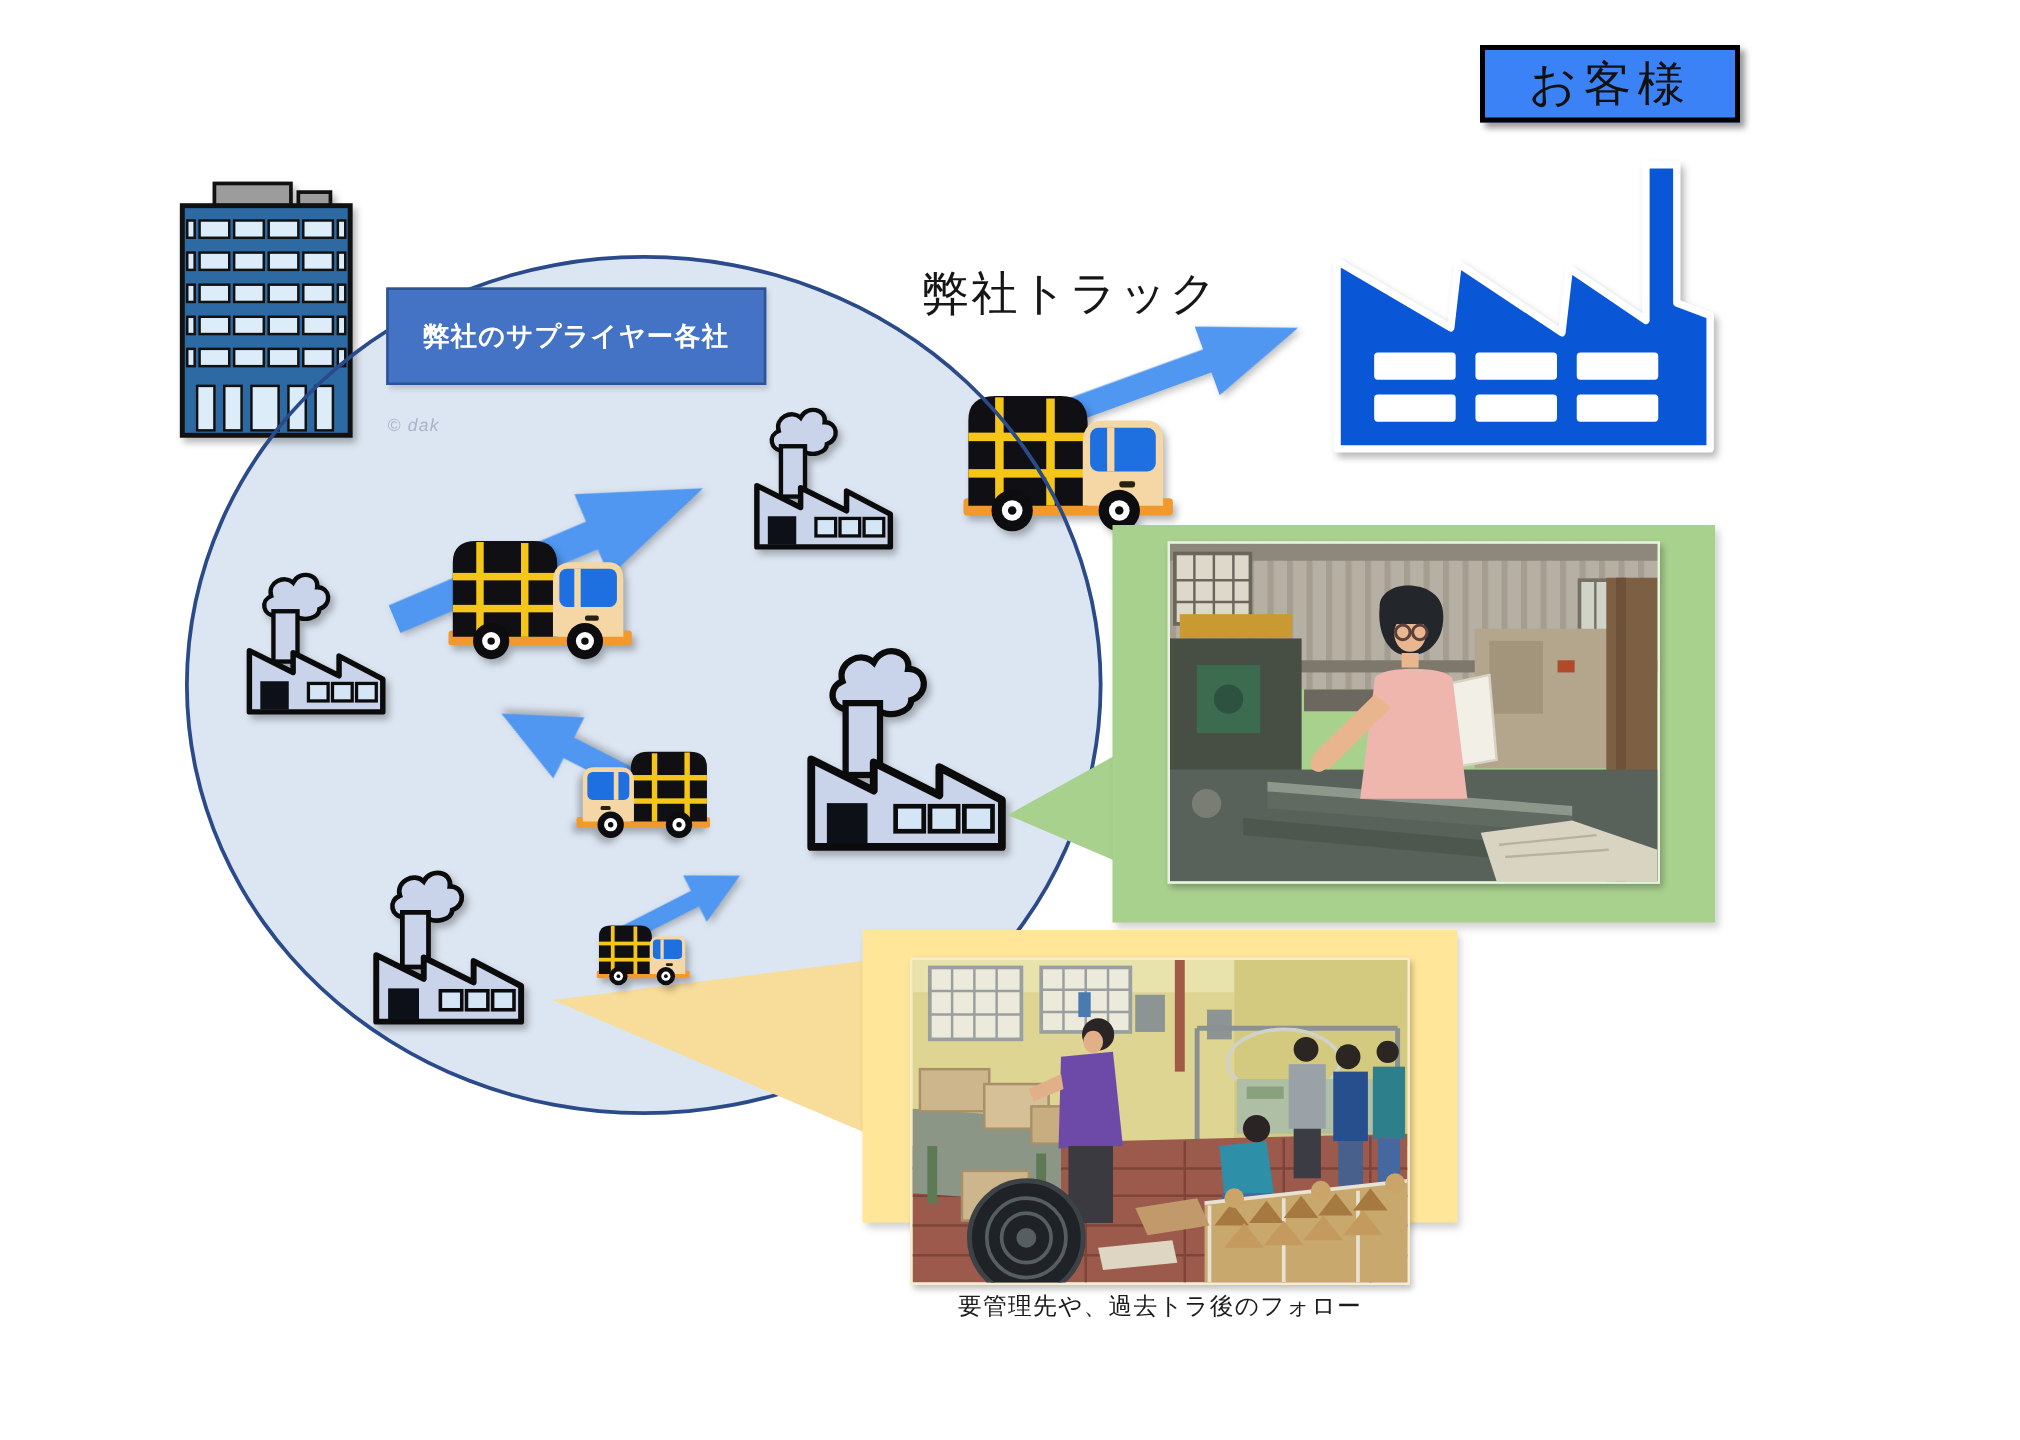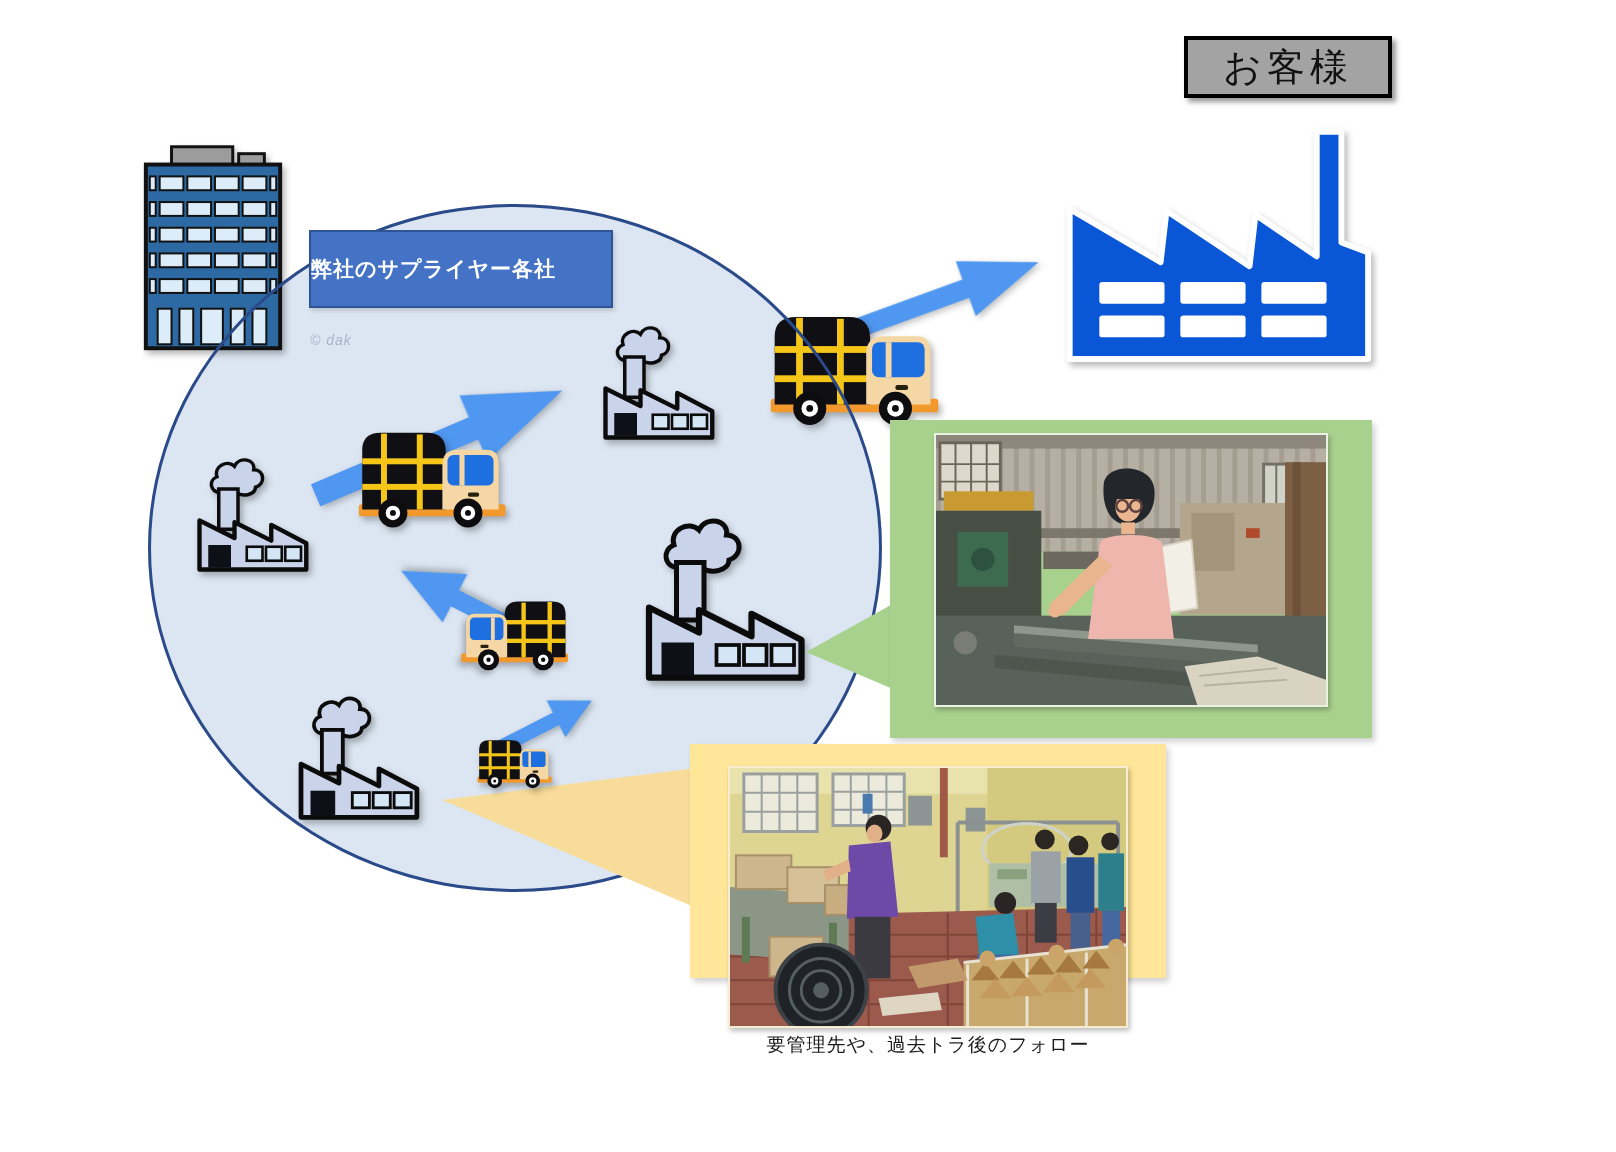--- a/index.html
+++ b/index.html
@@ -10,26 +10,26 @@
   .abs{position:absolute;}
 
   
   #circle-fill{left:148px;top:204px;width:734px;height:688px;border-radius:50%;
     background:#dce6f2;z-index:1;}
   #circle-border{left:148px;top:204px;width:734px;height:688px;border-radius:50%;
     border:3px solid #2a4a8a;box-sizing:border-box;background:transparent;z-index:3;pointer-events:none;}
 
   
   #supplier-label{left:309px;top:230px;width:304px;height:78px;background:#4472c4;
-    border:2px solid #2f5496;box-sizing:border-box;z-index:6;display:flex;align-items:center;justify-content:flex-start;
+    border:2px solid #2f5496;box-sizing:border-box;z-index:6;display:flex;align-items:center;justify-content:center;
     color:#ffffff;font-size:21px;font-weight:bold;letter-spacing:1px;box-shadow:2px 3px 4px rgba(0,0,0,.15);}
   #watermark{left:310px;top:332px;z-index:6;color:#aab4c8;font-size:14px;letter-spacing:1px;font-style:italic;}
   #truck-label{left:738px;top:210px;width:280px;z-index:6;color:#161616;font-size:37px;
     font-weight:500;letter-spacing:2px;}
-  #customer-label{left:1184px;top:36px;width:208px;height:62px;background:#a3a3a3;border:4px solid #000;
+  #customer-label{left:1184px;top:36px;width:208px;height:62px;background:#3b82f6;border:4px solid #000;
     box-sizing:border-box;z-index:6;display:flex;align-items:center;justify-content:center;
     font-size:38px;font-weight:500;letter-spacing:5px;color:#111;box-shadow:4px 4px 5px rgba(0,0,0,.4);}
 
   
   .icon-shadow{filter:drop-shadow(3px 4px 3px rgba(0,0,0,.28));}
   .arrow-shadow{filter:drop-shadow(2px 3px 3px rgba(0,0,0,.25));}
 
   
   #office-building{left:134px;top:140px;width:158px;height:214px;z-index:2;}
   #customer-factory{left:1042px;top:112px;width:336px;height:257px;z-index:4;}
@@ -236,20 +236,21 @@
     <svg viewBox="0 0 200 70" preserveAspectRatio="none">
         <use href="#sym-arrow"></use>
       </svg>
   </div>
   <div id="truck-small" class="abs icon-shadow">
     <svg viewBox="0 0 190 125">
         <use href="#sym-truck"></use>
       </svg>
   </div>
 
+  <div id="truck-label" class="abs">弊社トラック</div>
   <div id="customer-label" class="abs">
     <span>お客様</span>
   </div>
 
   <div id="customer-factory" class="abs icon-shadow">
     <svg viewBox="0 0 340 260">
         <use href="#sym-blue-factory"></use>
       </svg>
   </div>
 

